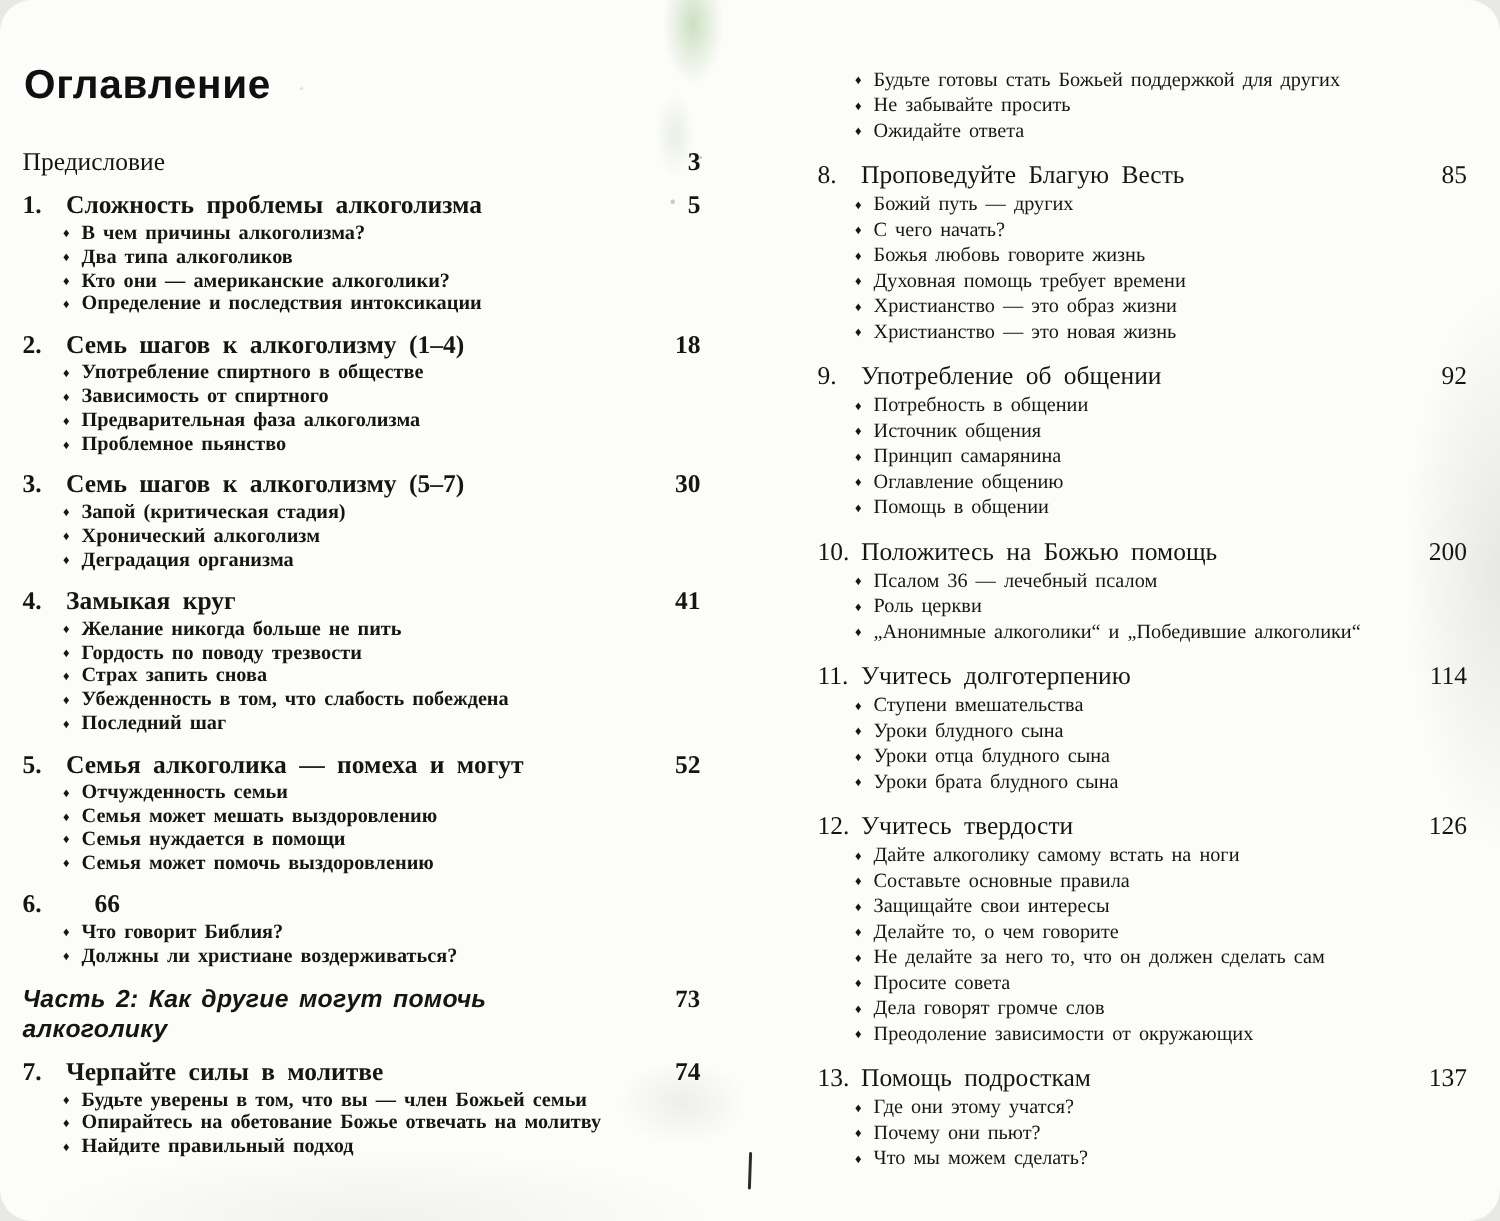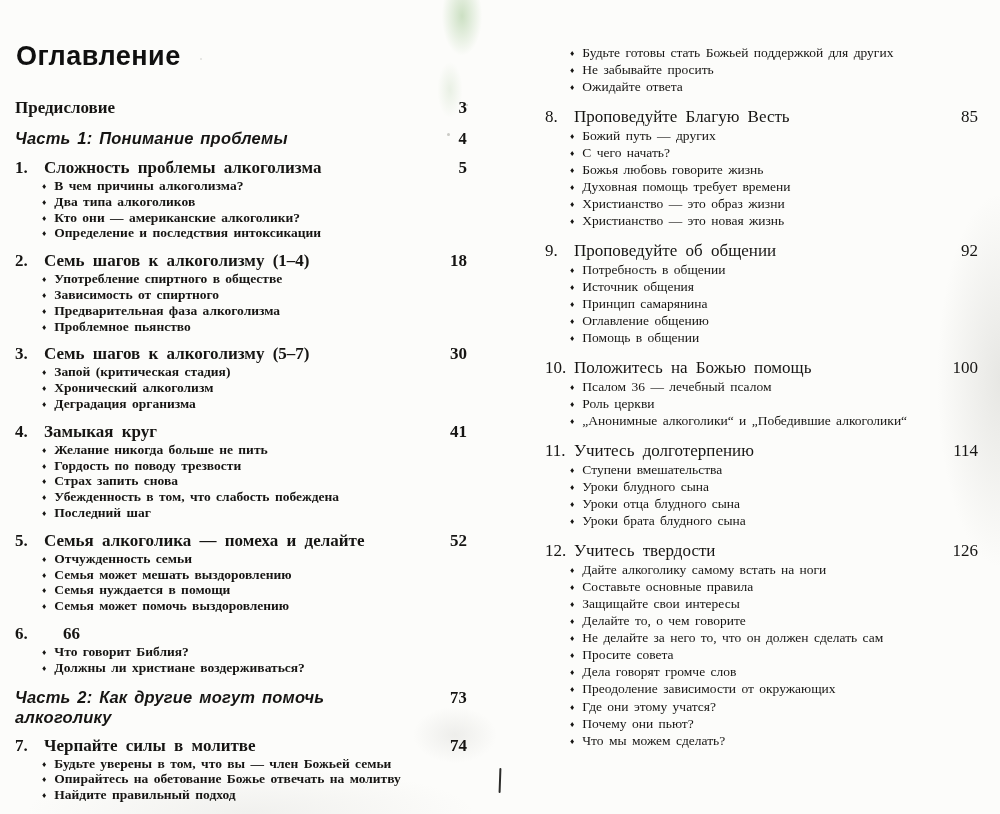--- a/index.html
+++ b/index.html
@@ -6,20 +6,21 @@
   .page{
     position:relative;width:1000px;height:814px;overflow:hidden;
     background-color:#fcfcfa;
     background-image:
       radial-gradient(ellipse 28px 55px at 462px 16px, rgba(125,178,105,.38), rgba(125,178,105,0) 72%),
       radial-gradient(ellipse 18px 40px at 450px 90px, rgba(120,170,100,.14), rgba(120,170,100,0) 70%),
       radial-gradient(ellipse 90px 260px at 1002px 380px, rgba(175,175,168,.28), rgba(175,175,168,0) 72%),
       radial-gradient(ellipse 60px 40px at 455px 735px, rgba(150,150,143,.14), rgba(150,150,143,0) 70%),
       radial-gradient(ellipse 300px 60px at 250px 812px, rgba(160,160,152,.12), rgba(160,160,152,0) 75%);
     color:#161513;
+    border-radius:21px;
   }
   .toc-title{
     position:absolute;left:16px;top:42px;margin:0;
     font:bold 27px/1.1 "Liberation Sans", sans-serif;
     letter-spacing:.5px;color:#101010;
   }
   .col{position:absolute;}
   .col-left{left:15px;top:98px;width:452px;}
   .col-right{left:545px;top:44px;width:433px;}
 
@@ -38,45 +39,41 @@
   .bullets{margin-top:1px;}
   .bullet{display:flex;align-items:baseline;font:13.5px/14.8px "Liberation Serif", serif;word-spacing:2px;}
   .col-right .bullet{line-height:16px;}
   .col-left .bullet{padding-left:27px;}
   .col-right .bullet{padding-left:25px;}
   .bullet .diamond{flex:none;font-size:8.5px;margin-right:8px;transform:translateY(-1px);}
 
   
   .col-left .row.chapter, .col-left .row.chapter .page-num,
   .col-left .bullet, .col-left .row.preface .title{font-weight:bold;}
-  .col-left .row.preface .title{font-weight:bold;}
+  .col-left .row.preface .title{font-weight:normal;}
 
   .fold-mark{
     position:absolute;left:499px;top:768px;width:2px;height:25px;
     background:#2c2c2a;transform:rotate(2deg);border-radius:1px;
   }
   .speck{position:absolute;background:#9a9a92;border-radius:50%;opacity:.5;}
   .speck.s1{left:447px;top:133px;width:3px;height:3px;}
   .speck.s2{left:200px;top:58px;width:2px;height:2px;opacity:.3;}
   .speck.s3{left:466px;top:104px;width:2px;height:2px;}
 </style>
 </head>
 <body>
 
 <div class="page">
   <h1 class="toc-title">Оглавление</h1>
   <div class="col col-left">
       <div class="row preface">
         <span class="title">Предисловие</span>
         <span class="page-num">3</span>
       </div>
-      <div class="row part">
-        <span class="title">Часть 1: Понимание проблемы</span>
-        <span class="page-num">4</span>
-      </div>
       <div class="row chapter">
         <span class="num">1.</span>
         <span class="title">Сложность проблемы алкоголизма</span>
         <span class="page-num">5</span>
       </div>
       <div class="bullets">
         <div class="bullet">
           <span class="diamond">♦</span>
           <span class="btext">В чем причины алкоголизма?</span>
         </div>
@@ -157,21 +154,21 @@
           <span class="diamond">♦</span>
           <span class="btext">Убежденность в том, что слабость побеждена</span>
         </div>
         <div class="bullet">
           <span class="diamond">♦</span>
           <span class="btext">Последний шаг</span>
         </div>
       </div>
       <div class="row chapter">
         <span class="num">5.</span>
-        <span class="title">Семья алкоголика — помеха и делайте</span>
+        <span class="title">Семья алкоголика — помеха и могут</span>
         <span class="page-num">52</span>
       </div>
       <div class="bullets">
         <div class="bullet">
           <span class="diamond">♦</span>
           <span class="btext">Отчужденность семьи</span>
         </div>
         <div class="bullet">
           <span class="diamond">♦</span>
           <span class="btext">Семья может мешать выздоровлению</span>
@@ -264,21 +261,21 @@
           <span class="diamond">♦</span>
           <span class="btext">Христианство — это образ жизни</span>
         </div>
         <div class="bullet">
           <span class="diamond">♦</span>
           <span class="btext">Христианство — это новая жизнь</span>
         </div>
       </div>
       <div class="row chapter">
         <span class="num">9.</span>
-        <span class="title">Проповедуйте об общении</span>
+        <span class="title">Употребление об общении</span>
         <span class="page-num">92</span>
       </div>
       <div class="bullets">
         <div class="bullet">
           <span class="diamond">♦</span>
           <span class="btext">Потребность в общении</span>
         </div>
         <div class="bullet">
           <span class="diamond">♦</span>
           <span class="btext">Источник общения</span>
@@ -292,21 +289,21 @@
           <span class="btext">Оглавление общению</span>
         </div>
         <div class="bullet">
           <span class="diamond">♦</span>
           <span class="btext">Помощь в общении</span>
         </div>
       </div>
       <div class="row chapter">
         <span class="num">10.</span>
         <span class="title">Положитесь на Божью помощь</span>
-        <span class="page-num">100</span>
+        <span class="page-num">200</span>
       </div>
       <div class="bullets">
         <div class="bullet">
           <span class="diamond">♦</span>
           <span class="btext">Псалом 36 — лечебный псалом</span>
         </div>
         <div class="bullet">
           <span class="diamond">♦</span>
           <span class="btext">Роль церкви</span>
         </div>
@@ -369,20 +366,25 @@
           <span class="btext">Просите совета</span>
         </div>
         <div class="bullet">
           <span class="diamond">♦</span>
           <span class="btext">Дела говорят громче слов</span>
         </div>
         <div class="bullet">
           <span class="diamond">♦</span>
           <span class="btext">Преодоление зависимости от окружающих</span>
         </div>
+      </div>
+      <div class="row chapter">
+        <span class="num">13.</span>
+        <span class="title">Помощь подросткам</span>
+        <span class="page-num">137</span>
       </div>
       <div class="bullets">
         <div class="bullet">
           <span class="diamond">♦</span>
           <span class="btext">Где они этому учатся?</span>
         </div>
         <div class="bullet">
           <span class="diamond">♦</span>
           <span class="btext">Почему они пьют?</span>
         </div>

